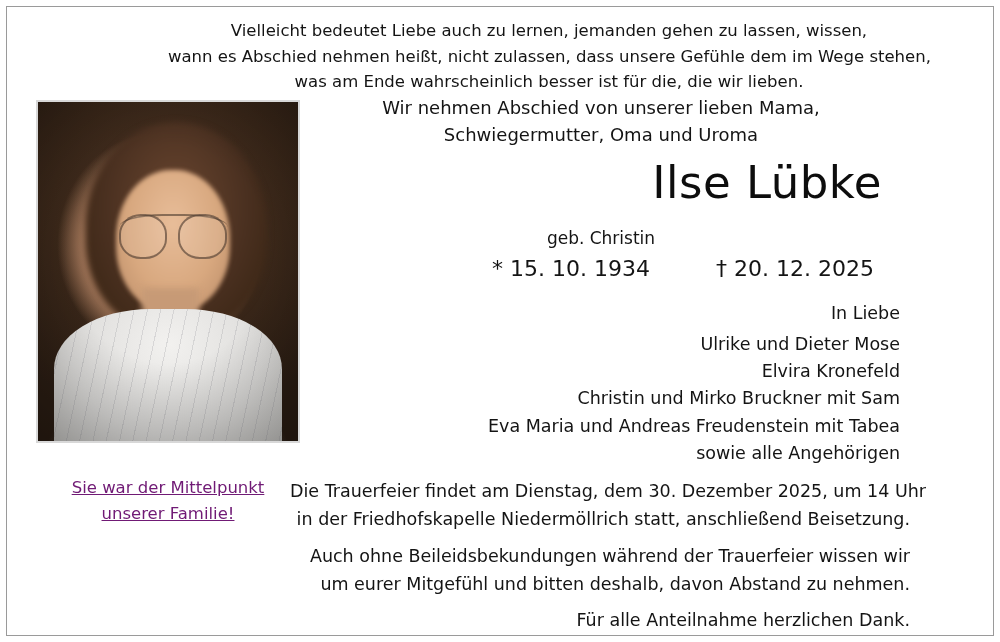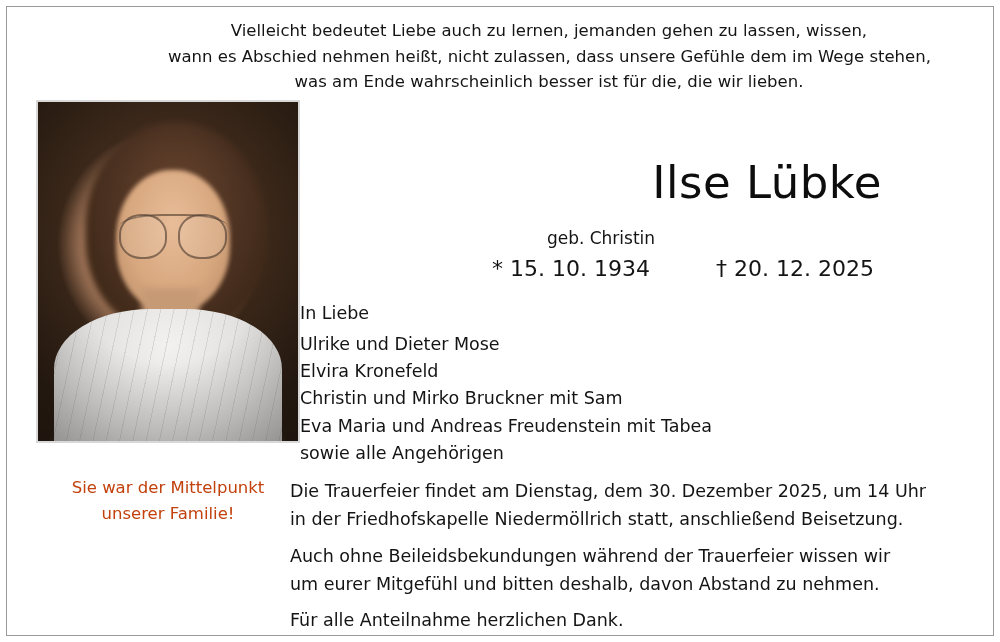--- a/index.html
+++ b/index.html
@@ -142,21 +142,22 @@
 
   
   .caption {
     position: absolute;
     left: 22px;
     top: 475px;
     width: 292px;
     text-align: center;
     font-size: 16.5px;
     line-height: 1.55;
-    color: #c2410c;
+    color: #701a75;
+    text-decoration: underline;
   }
 
   
   .intro {
     position: absolute;
     left: 320px;
     top: 94px;
     width: 562px;
     text-align: center;
     font-size: 18px;
@@ -194,36 +195,36 @@
   }
   .dates .gap {
     display: inline-block;
     width: 52px;
   }
   .mourners {
     position: absolute;
     left: 300px;
     top: 300px;
     width: 600px;
-    text-align: left;
+    text-align: right;
     font-size: 17.5px;
     line-height: 1.55;
     color: #141414;
   }
   .mourners .lead {
     margin-bottom: 4px;
   }
 
   
   .bottom {
     position: absolute;
     left: 290px;
     top: 477px;
     width: 620px;
-    text-align: left;
+    text-align: right;
     font-size: 17.5px;
     line-height: 1.62;
     color: #141414;
   }
   .bottom div {
     white-space: nowrap;
   }
   .bottom .para-gap {
     height: 8px;
   }
@@ -253,20 +254,24 @@
         <div class="p-lens right"></div>
         <div class="p-shadow"></div>
       </div>
     </div>
 
     <div class="caption">
       <div>Sie war der Mittelpunkt</div>
       <div>unserer Familie!</div>
     </div>
 
+    <div class="intro">
+      <div>Wir nehmen Abschied von unserer lieben Mama,</div>
+      <div>Schwiegermutter, Oma und Uroma</div>
+    </div>
 
     <div class="name">Ilse Lübke</div>
 
     <div class="maiden">geb. Christin</div>
 
     <div class="dates">
       <span>* 15. 10. 1934</span>
       <span class="gap"></span>
       <span>† 20. 12. 2025</span>
     </div>

